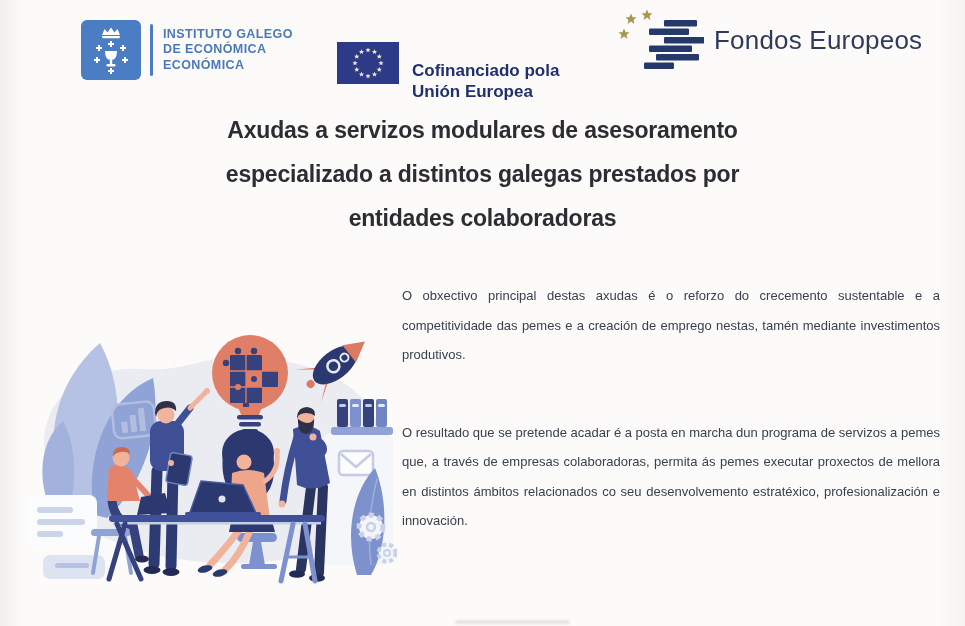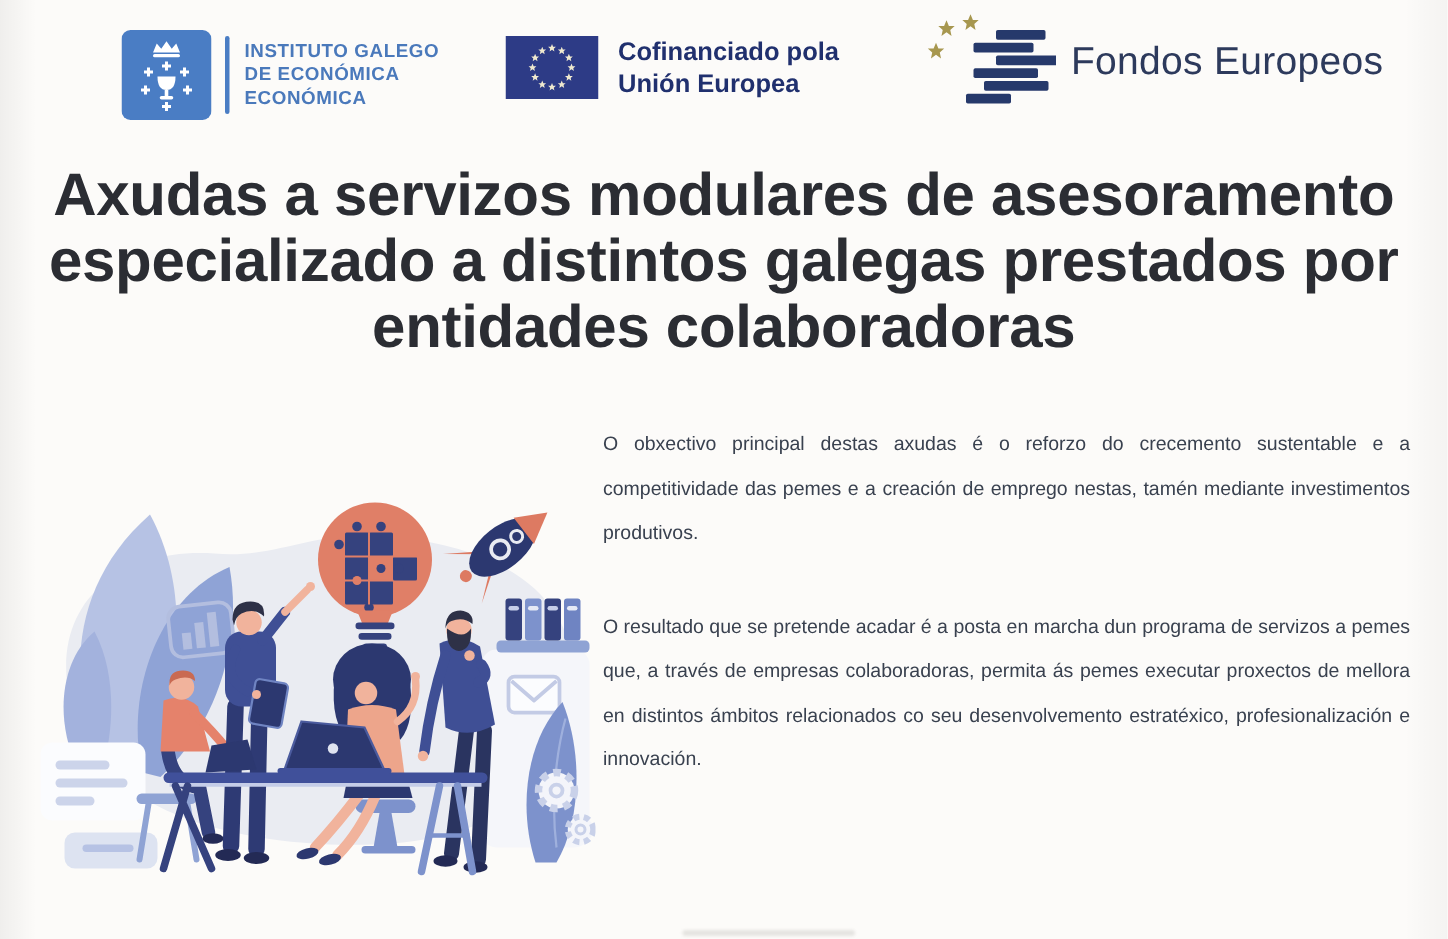--- a/index.html
+++ b/index.html
@@ -13,40 +13,40 @@
       linear-gradient(90deg, rgba(0,0,0,0.05), rgba(0,0,0,0) 2.5%, rgba(0,0,0,0) 97%, rgba(0,0,0,0.03)),
       #fcfbf9;
   }
 
   
   .logo-igape { position:absolute; left:57px; top:20px; display:flex; align-items:center;padding-left:24px; }
   .igape-divider { width:3px; height:52px; background:#4a7dc4; margin:0 10px 0 9px; border-radius:2px; }
   .igape-text { color:#4a79bb; font-size:12.5px; font-weight:bold; letter-spacing:0.4px; line-height:15.5px; }
 
   .logo-eu { position:absolute; left:337px; top:24px; display:flex; align-items:center; }
-  .eu-text { margin-left:13px; color:#20306e; font-weight:bold; font-size:17px; line-height:21px; }
+  .eu-text { margin-left:13px; color:#20306e; font-weight:bold; font-size:17px; line-height:21px;margin-top:36px; }
 
   .logo-fondos { position:absolute; left:616px; top:8px; display:flex; align-items:center; }
   .fondos-label { margin-left:10px; color:#2d3a5c; font-size:26px; letter-spacing:0.2px; }
 
   
   .title {
     position:absolute; left:25px; right:25px; top:108px;
     text-align:center; color:#2b2d33;
-    font-size:40px; font-weight:bold; line-height:44px; letter-spacing:-0.2px;
+    font-size:23px; font-weight:bold; line-height:44px; letter-spacing:-0.2px;
   }
 
   
   .illustration { position:absolute; left:25px; top:303px; }
 
   .body-col {
     position:absolute; left:402px; top:281px; width:538px;
     color:#39414f; font-size:13px; line-height:29.5px; text-align:justify;
   }
-  .body-col p + p { margin-top:33px; }
+  .body-col p + p { margin-top:48px; }
 
   .scan-mark {
     position:absolute; left:455px; top:620px; width:115px; height:4px;
     background:#e5e4e1; border-radius:3px; filter:blur(1.2px);
   }
 </style>
 </head>
 <body>
 
 <div class="page">

